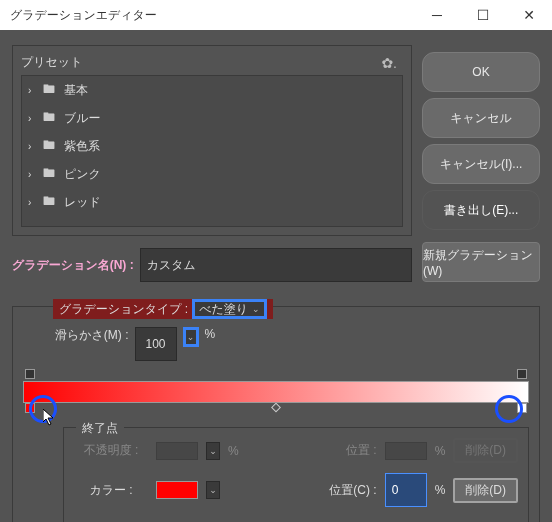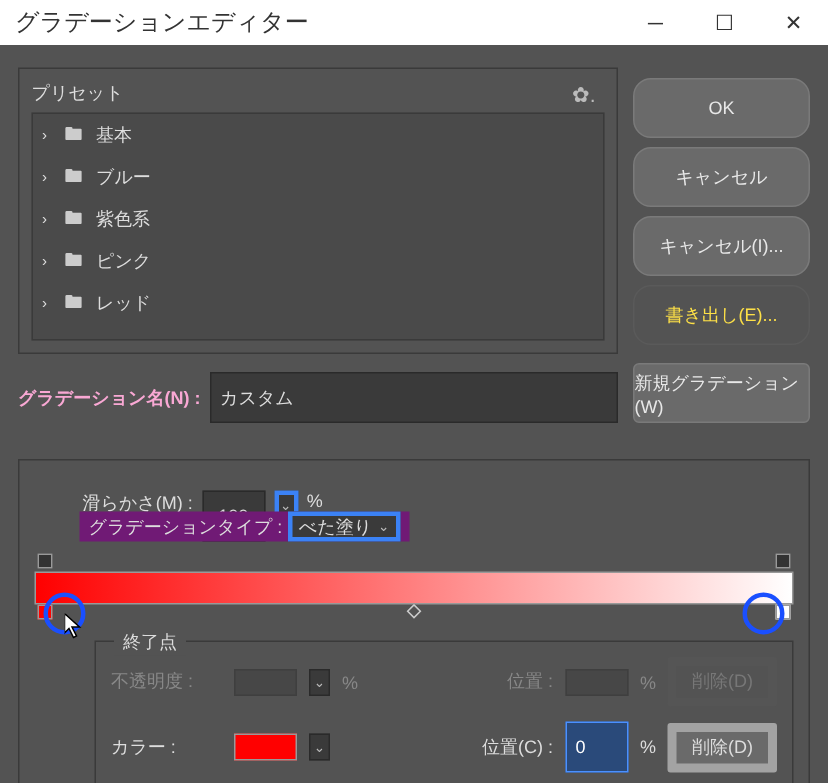--- a/index.html
+++ b/index.html
@@ -1,27 +1,27 @@
 <!DOCTYPE html>
 <html><head>
 <meta charset="utf-8">
 <style>
   * { box-sizing: border-box; margin: 0; padding: 0; font-family: "Yu Gothic UI", "Meiryo", sans-serif; font-size: 12px; }
   body { background: #535353; width: 552px; height: 522px; overflow: hidden; }
   
   .titlebar { height: 30px; background: #fff; display: flex; align-items: center; padding: 0 0 0 10px; color: #333; }
-  .titlebar .title { flex: 1; font-size: 16px; font-family: Liberation Serif, serif; }
+  .titlebar .title { flex: 1; font-size: 12px; font-family: Liberation Serif, serif; }
   .titlebar .winbtn { width: 46px; height: 30px; display: flex; align-items: center; justify-content: center; font-size: 14px; color: #333; }
   
   .content { padding: 8px 12px 12px 12px; display: flex; gap: 10px; align-items: flex-end; }
   .leftcol { flex: 1; }
   .rightcol { width: 118px; display: flex; flex-direction: column; gap: 6px; padding-top: 14px; }
   
   .btn { background: #6a6a6a; border: 1px solid #7a7a7a; border-radius: 12px; color: #e8e8e8; height: 40px; display: flex; align-items: center; justify-content: center; font-size: 12px; }
-  .btn.disabled { color: #fde047; border-color: #5a5a5a; background: transparent; }
+  .btn.disabled { color: #ffffff; border-color: #5a5a5a; background: transparent; }
   
   .preset-panel { border: 1px solid #3a3a3a; padding: 8px; }
   .preset-header { display: flex; align-items: center; margin-bottom: 4px; }
   .preset-header .lbl { color: #ddd; flex: 1; }
   .gear { color: #bbb; font-size: 14px; margin-right: 6px; }
   
   .preset-list { border: 1px solid #3a3a3a; background: #4a4a4a; height: 152px; overflow-y: auto; }
   .preset-item { display: flex; align-items: center; height: 28px; padding: 0 6px; color: #ddd; border-bottom: none; }
   .preset-item .arrow { color: #ddd; width: 12px; font-size: 10px; }
   .preset-item .folder { width: 18px; text-align: center; color: #ccc; }
@@ -30,21 +30,21 @@
   ::-webkit-scrollbar { width: 14px; background: #454545; }
   ::-webkit-scrollbar-thumb { background: #6a6a6a; }
   ::-webkit-scrollbar-button { height: 14px; background: #555; }
   
   .row { display: flex; align-items: center; gap: 6px; margin-top: 12px; color: #ddd; }
   .row label { color: #f9a8d4; font-weight: bold; }
   .text-input { background: #3a3a3a; border: 1px solid #2a2a2a; color: #ddd; height: 20px; padding: 16px 6px; }
   .name-input { flex: 1; }
   
   .grad-section { border: 1px solid #3a3a3a; padding: 8px 10px 12px 10px; margin: 12px 12px 0 12px; position: relative; }
-  .grad-legend { position: absolute; top: -8px; left: 40px; background: #701a75; padding: 0 6px; color: #ddd; display: flex; align-items: center; gap: 4px; margin-top: 42px; }
+  .grad-legend { position: absolute; top: -8px; left: 40px; background: #7f1d1d; padding: 0 6px; color: #ddd; display: flex; align-items: center; gap: 4px; }
   .select { background: #3a3a3a; border: 3px solid #3b82f6; color: #ddd; height: 20px; padding: 0 4px; display: inline-flex; align-items: center; gap: 4px; }
   .select .caret { font-size: 9px; color: #bbb; }
   
   .smooth-row { display: flex; align-items: flex-start; gap: 6px; color: #ddd; margin: 12px 0 8px 32px; }
   .num-input { width: 42px; text-align: center; }
   
   .grad-editor { position: relative; margin-top: 8px; }
   .opacity-track { height: 12px; display: flex; justify-content: space-between; padding: 0 2px; }
   .stop-top, .stop-bottom { width: 10px; height: 10px; background: #333; border: 1px solid #999; }
   .stop-bottom.red { background: #ff0000; }
@@ -58,28 +58,28 @@
   .circle { position: absolute; width: 28px; height: 28px; border: 3px solid #1a4fff; border-radius: 50%; pointer-events: none; }
   .circle.left { left: 6px; }
   .circle.right { right: 6px; }
   
   .cursor { position: absolute; left: 20px; top: 6px; pointer-events: none; }
   
   .endpoints { border: 1px solid #3a3a3a; margin-top: 12px; padding: 10px 10px; position: relative; margin-left: 40px; }
   .endpoints-legend { position: absolute; top: -8px; left: 12px; background: #535353; padding: 0 6px; color: #ddd; }
   .ep-row { display: flex; align-items: center; gap: 8px; color: #888; margin-bottom: 10px; }
   .ep-row.active { color: #ddd; }
-  .ep-row .lbl { width: 74px; text-align: left; }
+  .ep-row .lbl { width: 74px; text-align: center; }
   .ep-row .spacer { flex: 1; }
   .swatch { width: 42px; height: 18px; border: 1px solid #999; background: #ff0000; }
   .sel-arrow { width: 14px; height: 18px; background: #3a3a3a; border: 1px solid #2a2a2a; display: flex; align-items: center; justify-content: center; font-size: 9px; color: #bbb; }
   .dis-box { width: 42px; height: 18px; background: #474747; border: 1px solid #3f3f3f; }
   .pos-input { width: 42px; }
   .pos-input.focused { border: 1px solid #4a90ff; background: #2a4a7a; color: #fff; }
-  .del-btn { background: #6a6a6a; border: 6px solid #a3a3a3; color: #ddd; padding: 2px 10px; border-radius: 2px; }
+  .del-btn { background: #6a6a6a; border: 2px solid #a3a3a3; color: #ddd; padding: 2px 10px; border-radius: 2px; }
   .del-btn.disabled { background: transparent; color: #777; border-color: #555; }
 </style>
 </head>
 <body>
 
 <div class="titlebar">
   <span class="title">グラデーションエディター</span>
   <div class="winbtn">─</div>
   <div class="winbtn">☐</div>
   <div class="winbtn">✕</div>

